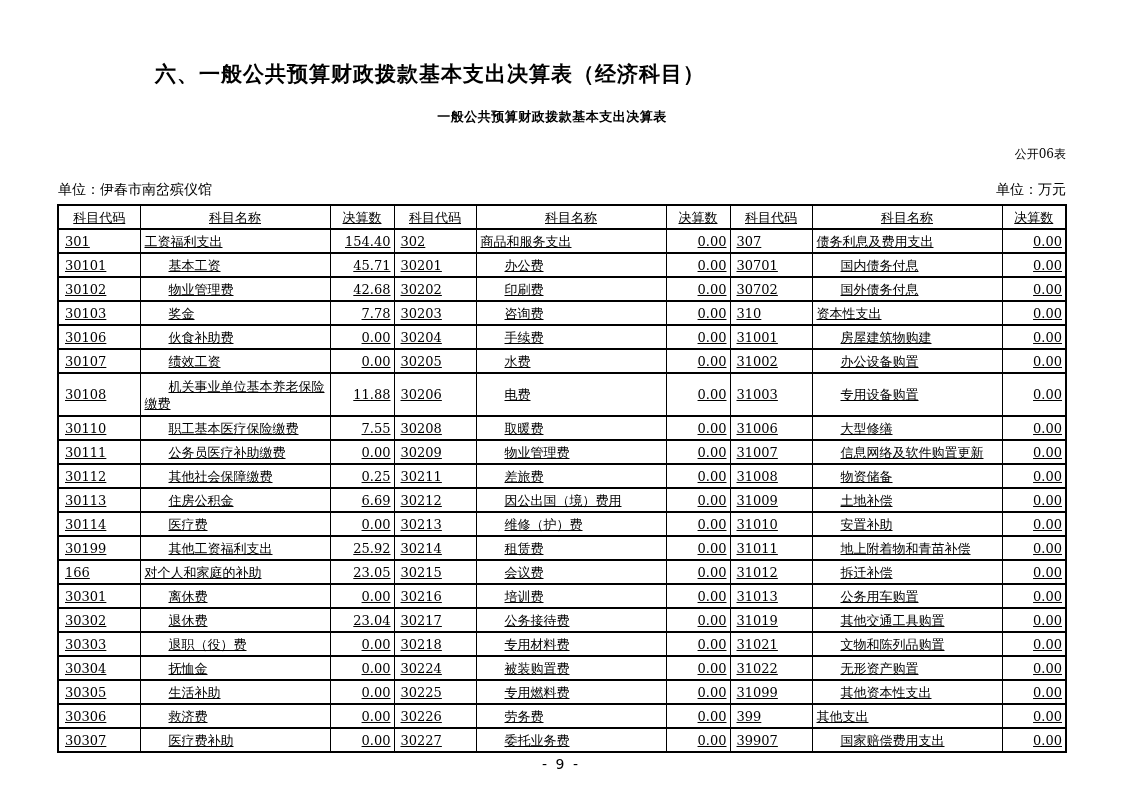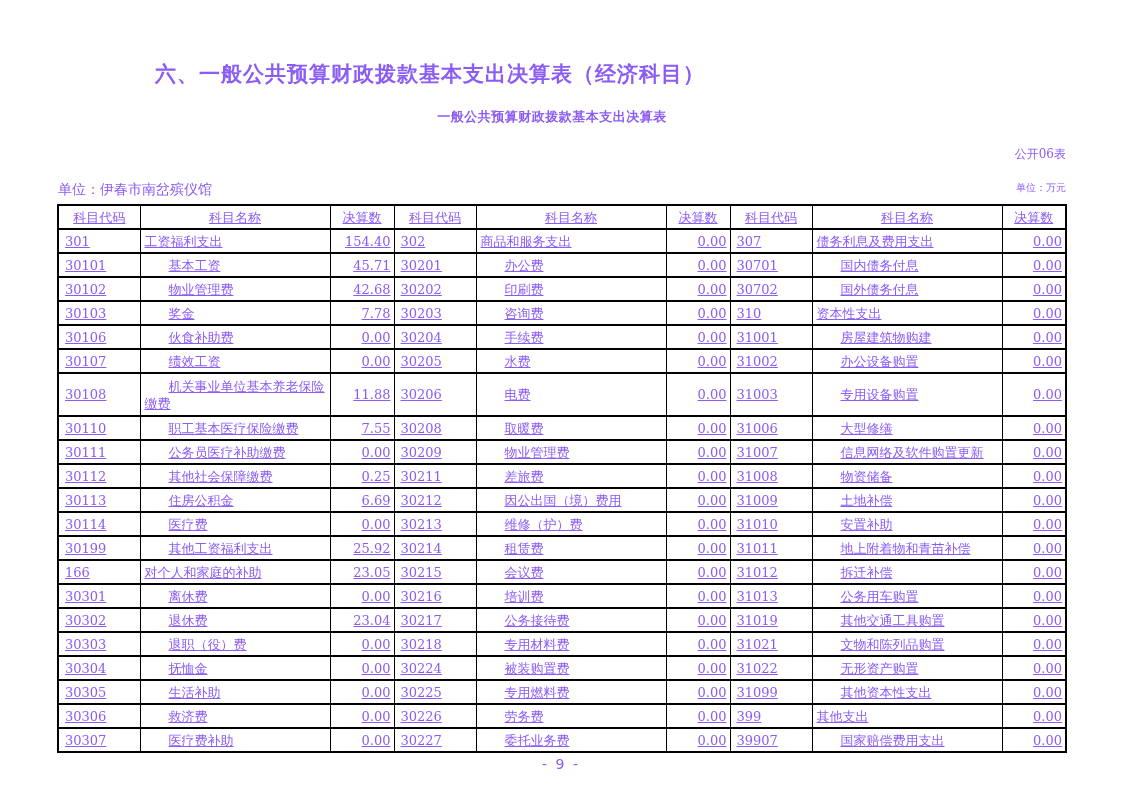--- a/index.html
+++ b/index.html
@@ -1,20 +1,20 @@
 <!DOCTYPE html>
 <html><head>
 <meta charset="utf-8">
 <style>
   html,body{margin:0;padding:0;background:#ffffff;}
   .page{
     position:relative;
     width:1122px;height:793px;
     background:#ffffff;
-    color:#8b5cf6;
+    color:#000000;
     font-family:"DejaVu Serif", serif;
     overflow:hidden;
   }
   .section-title{
     position:absolute;left:155px;top:60px;
     font-family:"DejaVu Sans", sans-serif;
     font-weight:bold;font-size:21px;letter-spacing:1px;
     white-space:nowrap;
   }
   .table-title{
@@ -26,21 +26,21 @@
   .form-code{
     position:absolute;top:146px;right:56px;
     font-size:12px;
   }
   .org-unit{
     position:absolute;top:181px;left:58px;
     font-size:14px;
   }
   .money-unit{
     position:absolute;top:181px;right:56px;
-    font-size:10px;
+    font-size:14px;
   }
   table.budget{
     position:absolute;left:57px;top:204px;
     border-collapse:collapse;table-layout:fixed;
     width:1008px;
     font-size:13px;
   }
   table.budget col.c-code{width:82px;}
   table.budget col.c-name{width:190px;}
   table.budget col.c-value{width:64px;}

